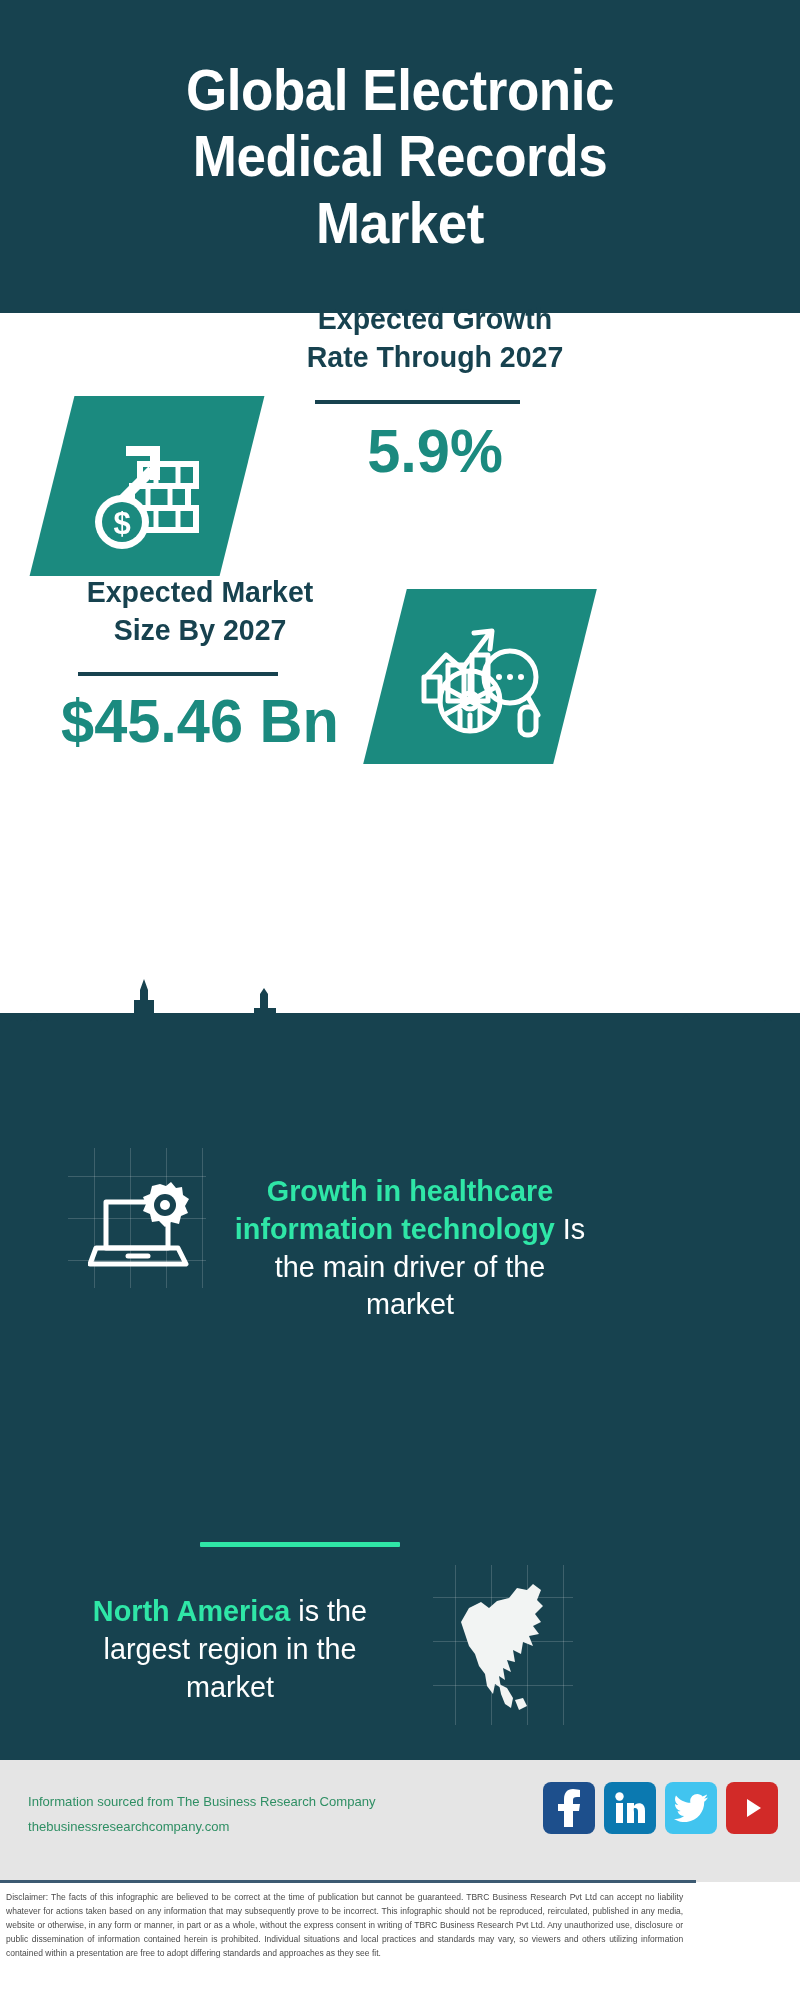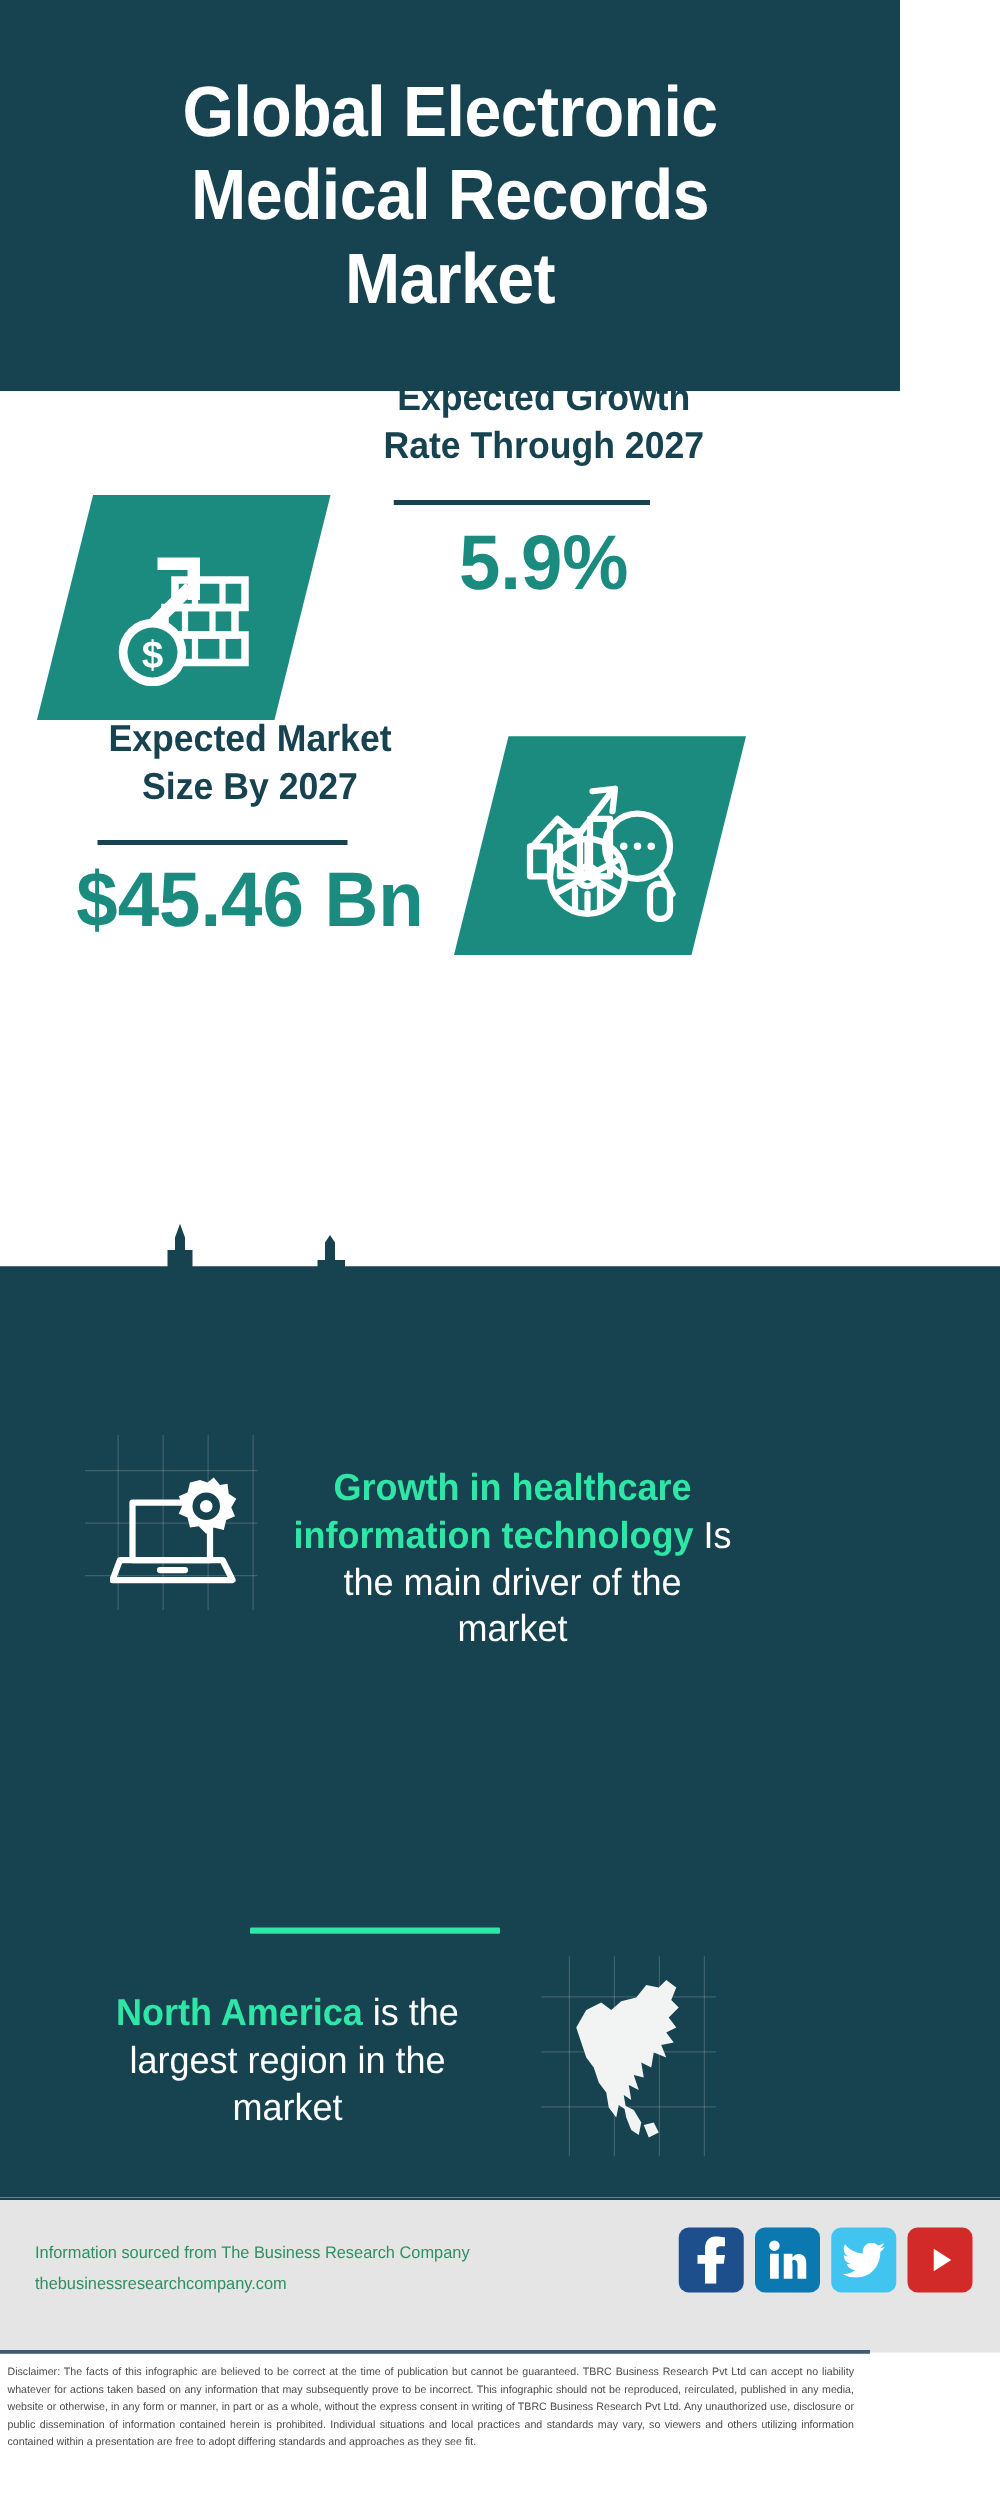--- a/index.html
+++ b/index.html
@@ -12,21 +12,21 @@
     height: 2000px;
     position: relative;
     font-family: "Liberation Sans", sans-serif;
     overflow: hidden;
   }
 
   
   .header {
     position: absolute;
     left: 0; top: 0;
-    width: 720px; height: 313px;
+    width: 800px; height: 313px;
     background: #17424f;
     display: flex;
     align-items: center;
     justify-content: center;
   }
   .header-title {
     width: 600px;
     text-align: center;
     color: #ffffff;
     font-size: 57px;

